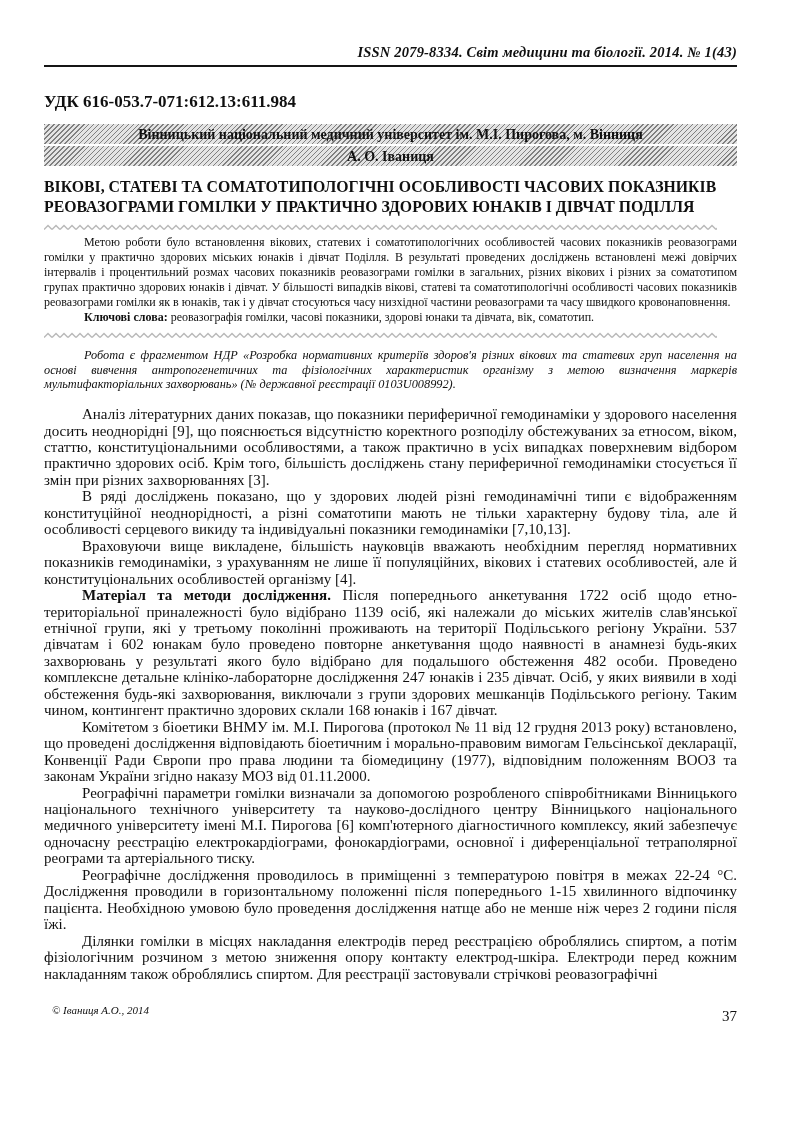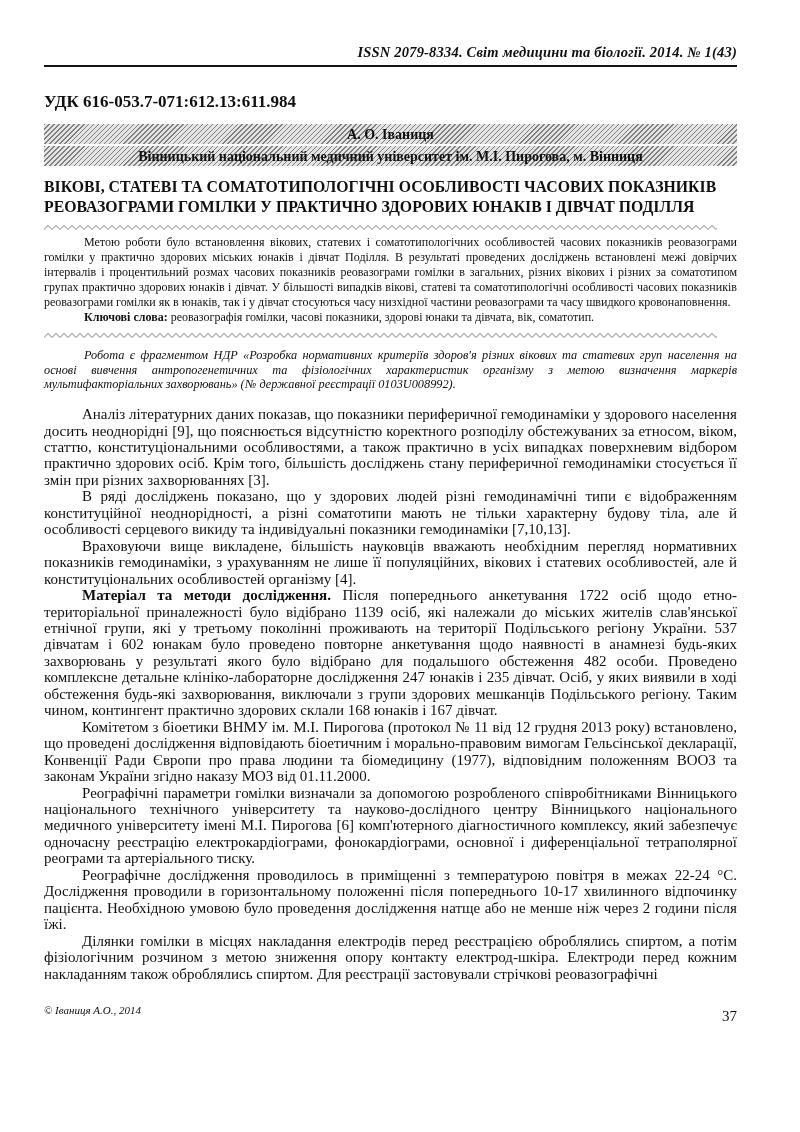--- a/index.html
+++ b/index.html
@@ -45,36 +45,36 @@
     text-align:justify; text-indent:40px;
   }
 
   .article-body { margin-top:14px; }
   .body-par {
     margin:0; font-size:15px; line-height:16.45px;
     text-align:justify; text-indent:38px;
   }
 
   .page-footer { position:relative; margin-top:22px; height:26px; }
-  .copyright { position:absolute; left:0; top:0; font-style:italic; font-size:11px; }
+  .copyright { position:absolute; left:8px; top:0; font-style:italic; font-size:11px; }
   .page-number { text-align:right; font-size:15px; padding-top:4px; }
 </style>
 </head>
 <body>
 
 <div class="page">
 
   <div class="issn-line">ISSN 2079-8334. Світ медицини та біології. 2014. № 1(43)</div>
   <hr class="header-rule">
 
   <div class="udc">УДК 616-053.7-071:612.13:611.984</div>
 
   <div class="author-band">
+    <div class="band-strip">Вінницький національний медичний університет ім. М.І. Пирогова, м. Вінниця</div>
     <div class="band-strip">А. О. Іваниця</div>
-    <div class="band-strip">Вінницький національний медичний університет ім. М.І. Пирогова, м. Вінниця</div>
   </div>
 
   <div class="paper-title">ВІКОВІ, СТАТЕВІ ТА СОМАТОТИПОЛОГІЧНІ ОСОБЛИВОСТІ ЧАСОВИХ ПОКАЗНИКІВ РЕОВАЗОГРАМИ ГОМІЛКИ У ПРАКТИЧНО ЗДОРОВИХ ЮНАКІВ І ДІВЧАТ ПОДІЛЛЯ</div>
 
   <svg class="zigzag" width="673" height="7" aria-hidden="true">
     <defs>
       <pattern id="zz1" width="8" height="7" patternUnits="userSpaceOnUse">
         <polyline points="0,5.5 4,1.5 8,5.5" fill="none" stroke="#b9b9b9" stroke-width="1.5"></polyline>
       </pattern>
     </defs>
@@ -97,21 +97,21 @@
 
   <p class="ndr-note">Робота є фрагментом НДР «Розробка нормативних критеріїв здоров'я різних вікових та статевих груп населення на основі вивчення антропогенетичних та фізіологічних характеристик організму з метою визначення маркерів мультифакторіальних захворювань» (№ державної реєстрації 0103U008992).</p>
 
   <div class="article-body">
       <p class="body-par">Аналіз літературних даних показав, що показники периферичної гемодинаміки у здорового населення досить неоднорідні [9], що пояснюється відсутністю коректного розподілу обстежуваних за етносом, віком, статтю, конституціональними особливостями, а також практично в усіх випадках поверхневим відбором практично здорових осіб. Крім того, більшість досліджень стану периферичної гемодинаміки стосується її змін при різних захворюваннях [3].</p>
       <p class="body-par">В ряді досліджень показано, що у здорових людей різні гемодинамічні типи є відображенням конституційної неоднорідності, а різні соматотипи мають не тільки характерну будову тіла, але й особливості серцевого викиду та індивідуальні показники гемодинаміки [7,10,13].</p>
       <p class="body-par">Враховуючи вище викладене, більшість науковців вважають необхідним перегляд нормативних показників гемодинаміки, з урахуванням не лише її популяційних, вікових і статевих особливостей, але й конституціональних особливостей організму [4].</p>
       <p class="body-par"><b>Матеріал та методи дослідження.</b> Після попереднього анкетування 1722 осіб щодо етно-територіальної приналежності було відібрано 1139 осіб, які належали до міських жителів слав'янської етнічної групи, які у третьому поколінні проживають на території Подільського регіону України. 537 дівчатам і 602 юнакам було проведено повторне анкетування щодо наявності в анамнезі будь-яких захворювань у результаті якого було відібрано для подальшого обстеження 482 особи. Проведено комплексне детальне клініко-лабораторне дослідження 247 юнаків і 235 дівчат. Осіб, у яких виявили в ході обстеження будь-які захворювання, виключали з групи здорових мешканців Подільського регіону. Таким чином, контингент практично здорових склали 168 юнаків і 167 дівчат.</p>
       <p class="body-par">Комітетом з біоетики ВНМУ ім. М.І. Пирогова (протокол № 11 від 12 грудня 2013 року) встановлено, що проведені дослідження відповідають біоетичним і морально-правовим вимогам Гельсінської декларації, Конвенції Ради Європи про права людини та біомедицину (1977), відповідним положенням ВООЗ та законам України згідно наказу МОЗ від 01.11.2000.</p>
       <p class="body-par">Реографічні параметри гомілки визначали за допомогою розробленого співробітниками Вінницького національного технічного університету та науково-дослідного центру Вінницького національного медичного університету імені М.І. Пирогова [6] комп'ютерного діагностичного комплексу, який забезпечує одночасну реєстрацію електрокардіограми, фонокардіограми, основної і диференціальної тетраполярної реограми та артеріального тиску.</p>
-      <p class="body-par">Реографічне дослідження проводилось в приміщенні з температурою повітря в межах 22-24 °С. Дослідження проводили в горизонтальному положенні після попереднього 10-17 хвилинного відпочинку пацієнта. Необхідною умовою було проведення дослідження натще або не менше ніж через 2 години після їжі.</p>
+      <p class="body-par">Реографічне дослідження проводилось в приміщенні з температурою повітря в межах 22-24 °С. Дослідження проводили в горизонтальному положенні після попереднього 1-15 хвилинного відпочинку пацієнта. Необхідною умовою було проведення дослідження натще або не менше ніж через 2 години після їжі.</p>
       <p class="body-par">Ділянки гомілки в місцях накладання електродів перед реєстрацією оброблялись спиртом, а потім фізіологічним розчином з метою зниження опору контакту електрод-шкіра. Електроди перед кожним накладанням також оброблялись спиртом. Для реєстрації застовували стрічкові реовазографічні</p>
     </div>
 
   <div class="page-footer">
     <div class="copyright">© Іваниця А.О., 2014</div>
     <div class="page-number">37</div>
   </div>
 
 </div>
 

